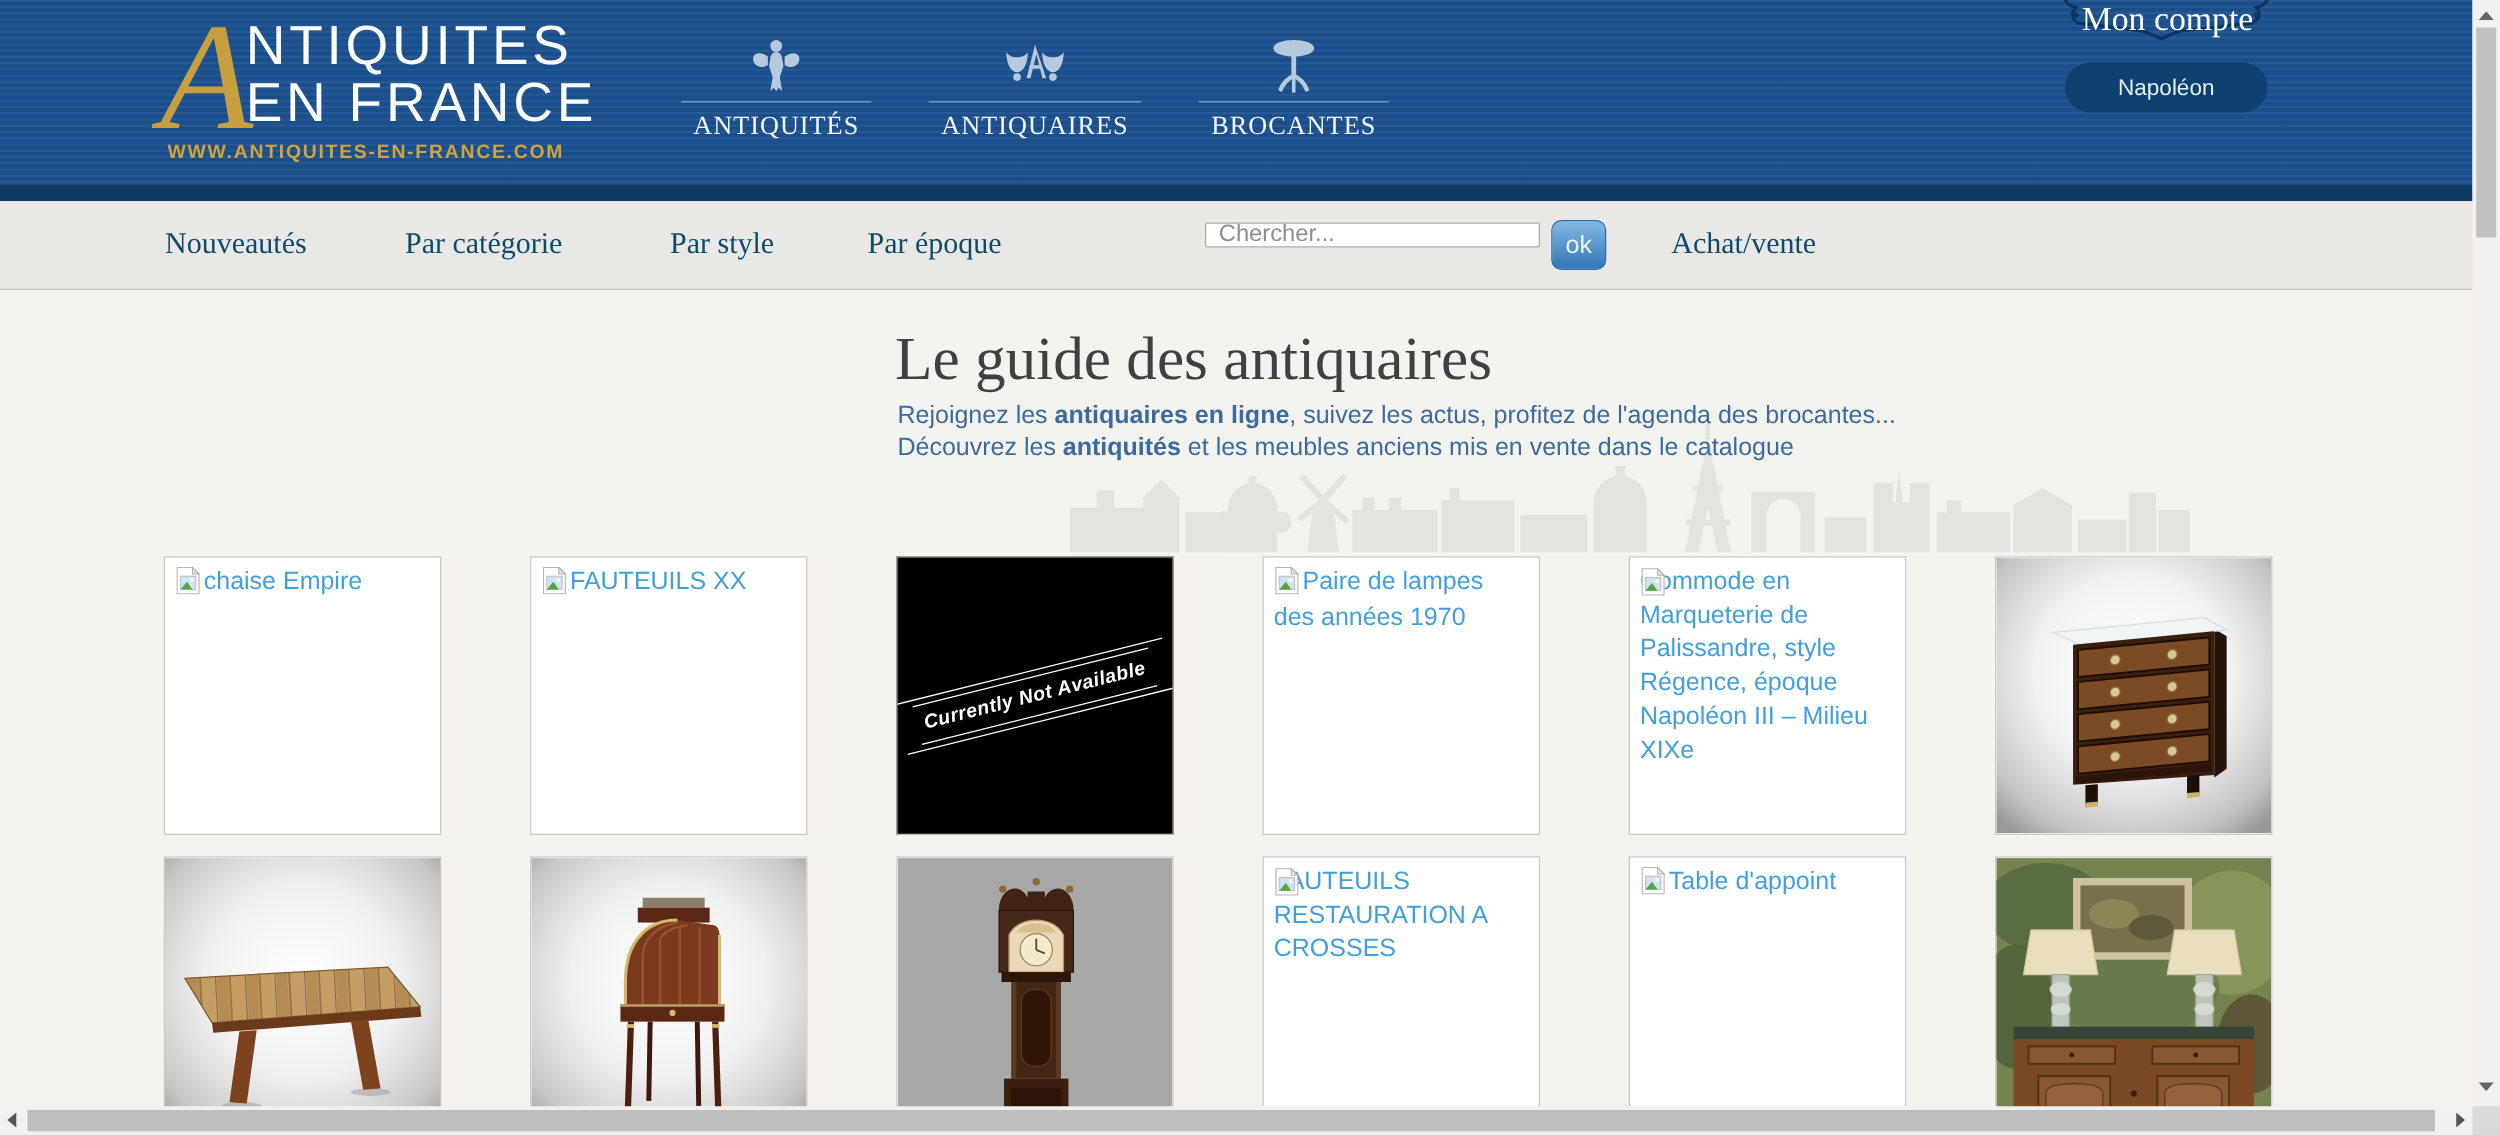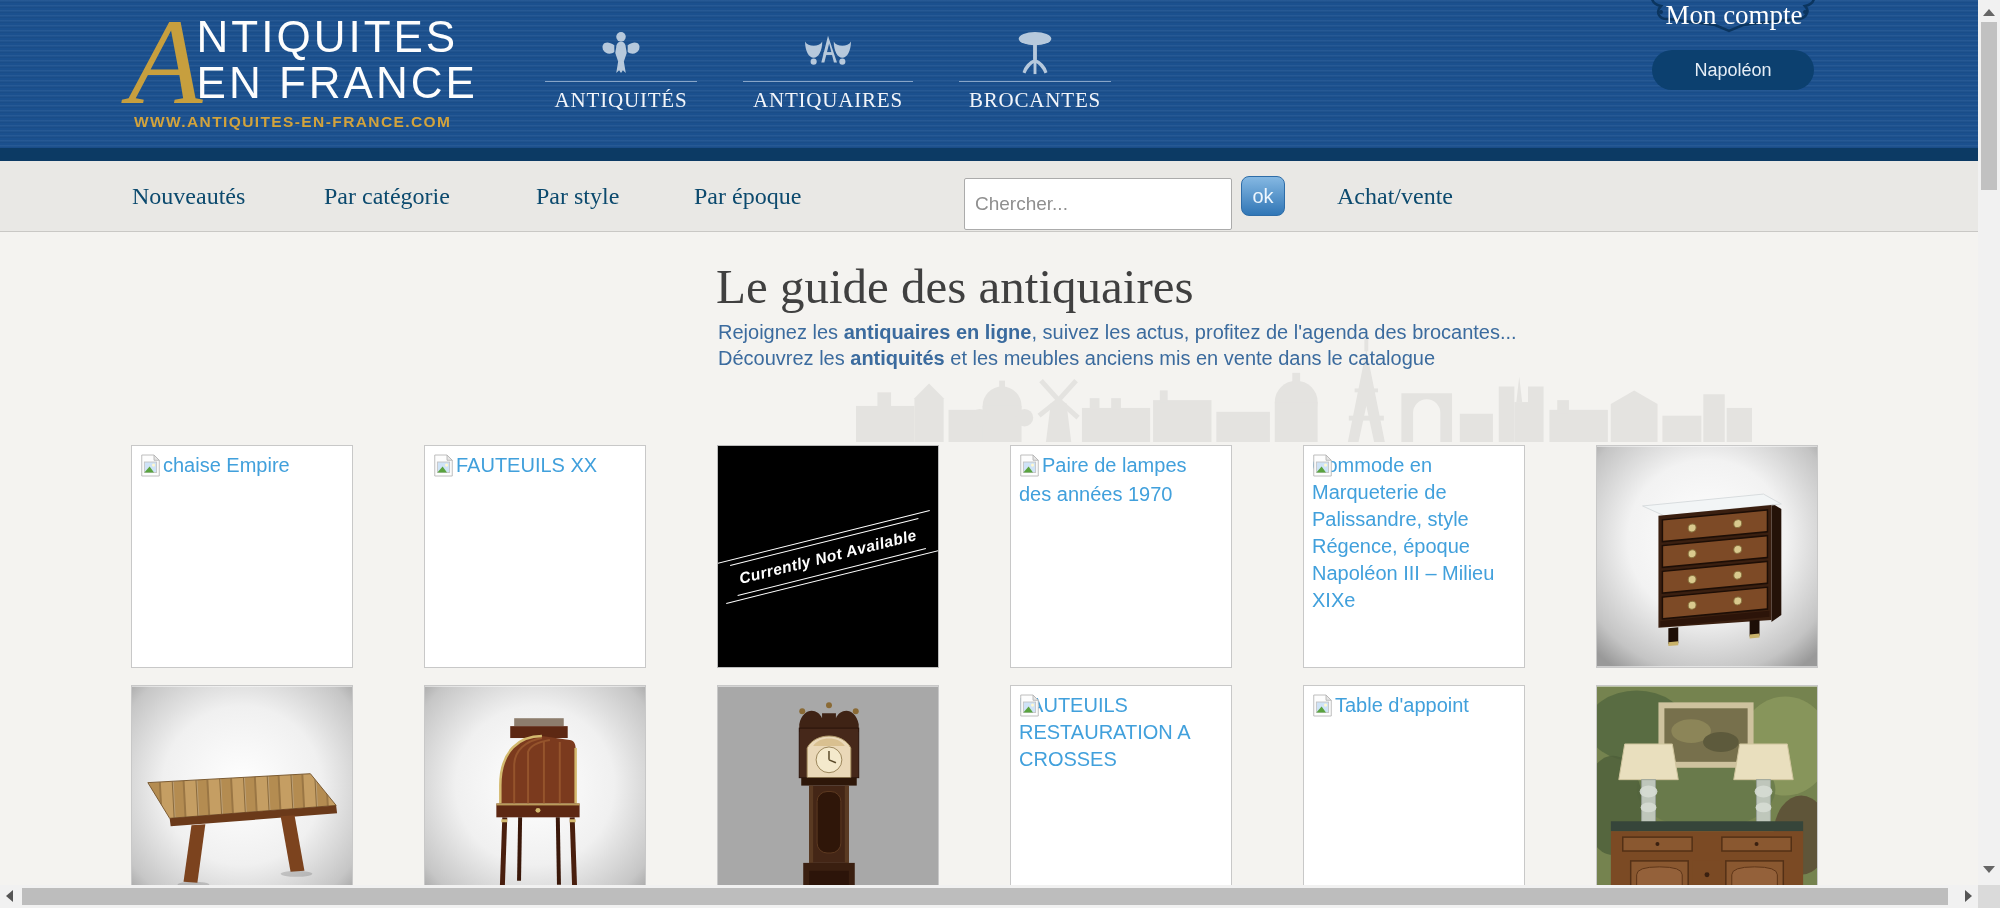--- a/index.html
+++ b/index.html
@@ -31,21 +31,21 @@
   .account-label{position:relative;z-index:2;display:inline-block;padding-top:14px;
                  font-family:"Liberation Serif",serif;font-size:27px;color:#ffffff;}
   .lang-btn{position:absolute;left:1652px;top:50px;width:162px;height:40px;border:none;border-radius:21px;
             background:#0c406f;color:#e5edf6;font-size:18px;font-family:"Liberation Sans",sans-serif;cursor:pointer;}
 
   
   .menubar{position:absolute;left:0;top:161px;width:1978px;height:71px;background:#e9e8e5;
            border-bottom:1px solid #c9c8c5;box-sizing:border-box;}
   .mlink{position:absolute;top:50%;transform:translateY(-50%);font-family:"Liberation Serif",serif;
          font-size:24px;color:#0c4a6e;text-decoration:none;cursor:pointer;white-space:nowrap;}
-  .search-input{position:absolute;left:964px;top:17px;width:268px;height:52px;box-sizing:border-box;
+  .search-input{position:absolute;left:964px;top:17px;width:268px;height:20px;box-sizing:border-box;
                 border:1px solid #ababab;border-radius:2px;padding:0 10px;font-size:19px;color:#444;
                 font-family:"Liberation Sans",sans-serif;background:#fff;}
   .search-input::placeholder{color:#8f8f8f;}
   .ok-btn{position:absolute;left:1241px;top:15px;width:44px;height:40px;border-radius:8px;
           border:1px solid #2e6da8;background:linear-gradient(#85b8e2,#3076b6);
           color:#eef6fd;font-size:20px;cursor:pointer;font-family:"Liberation Sans",sans-serif;}
 
   
   .skyline{position:absolute;left:848px;top:330px;}
   .page-title{position:absolute;left:716px;top:258px;margin:0;font-family:"Liberation Serif",serif;

